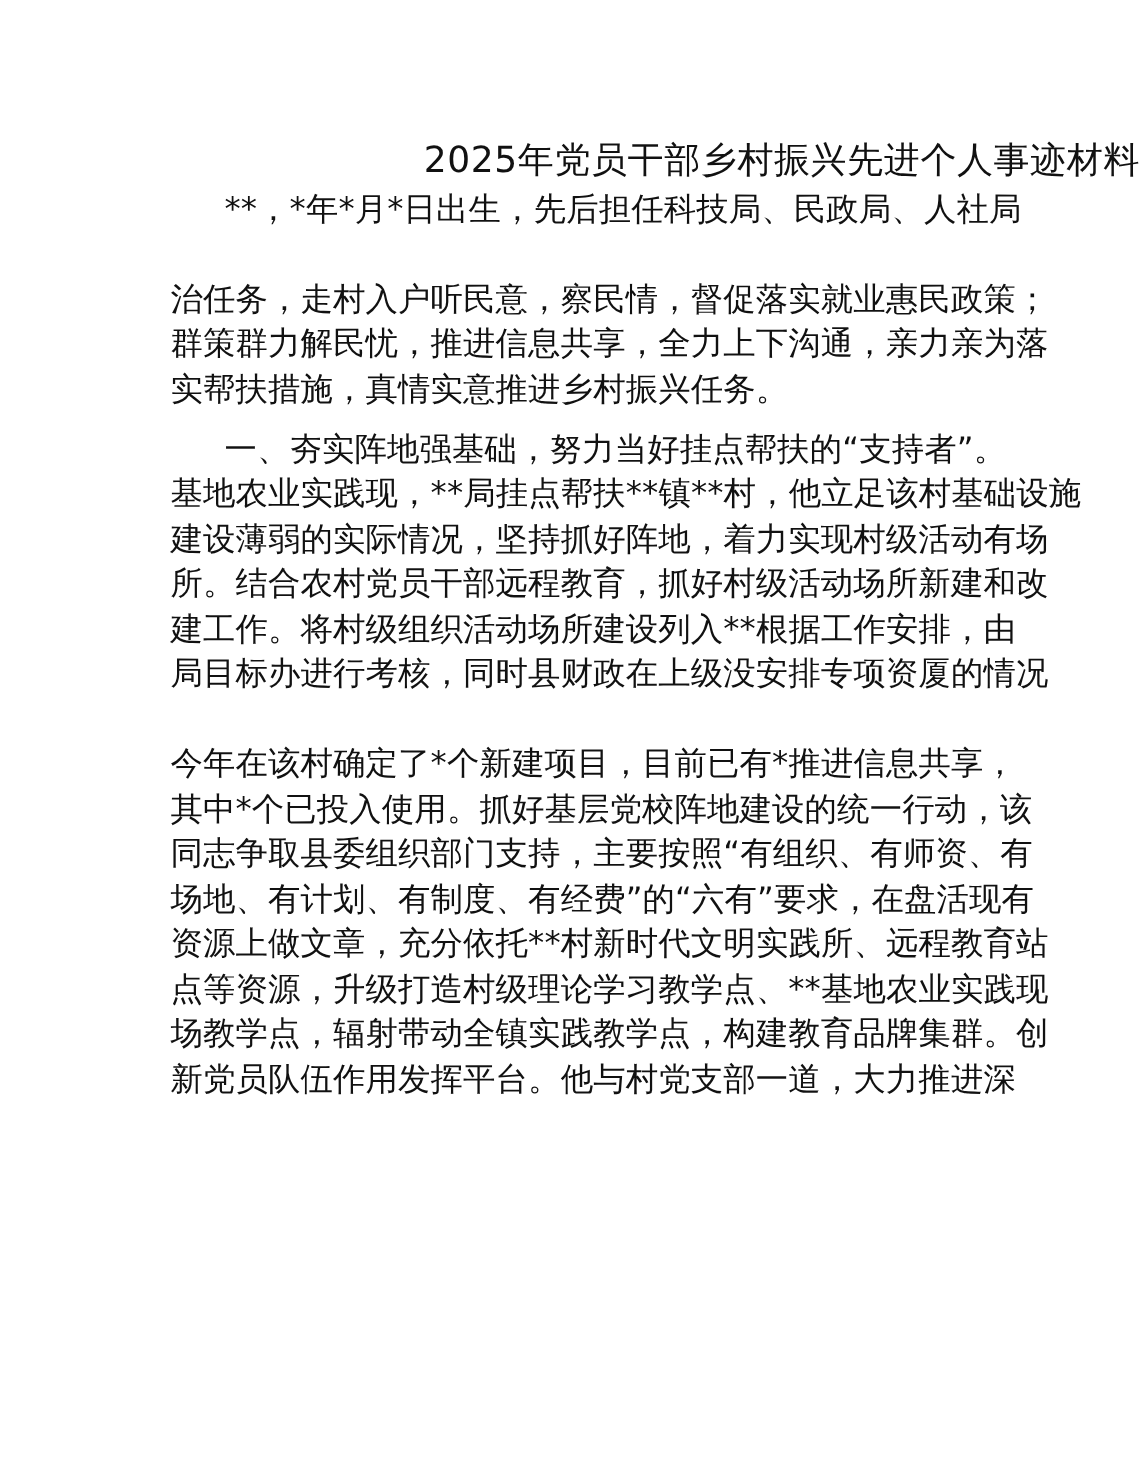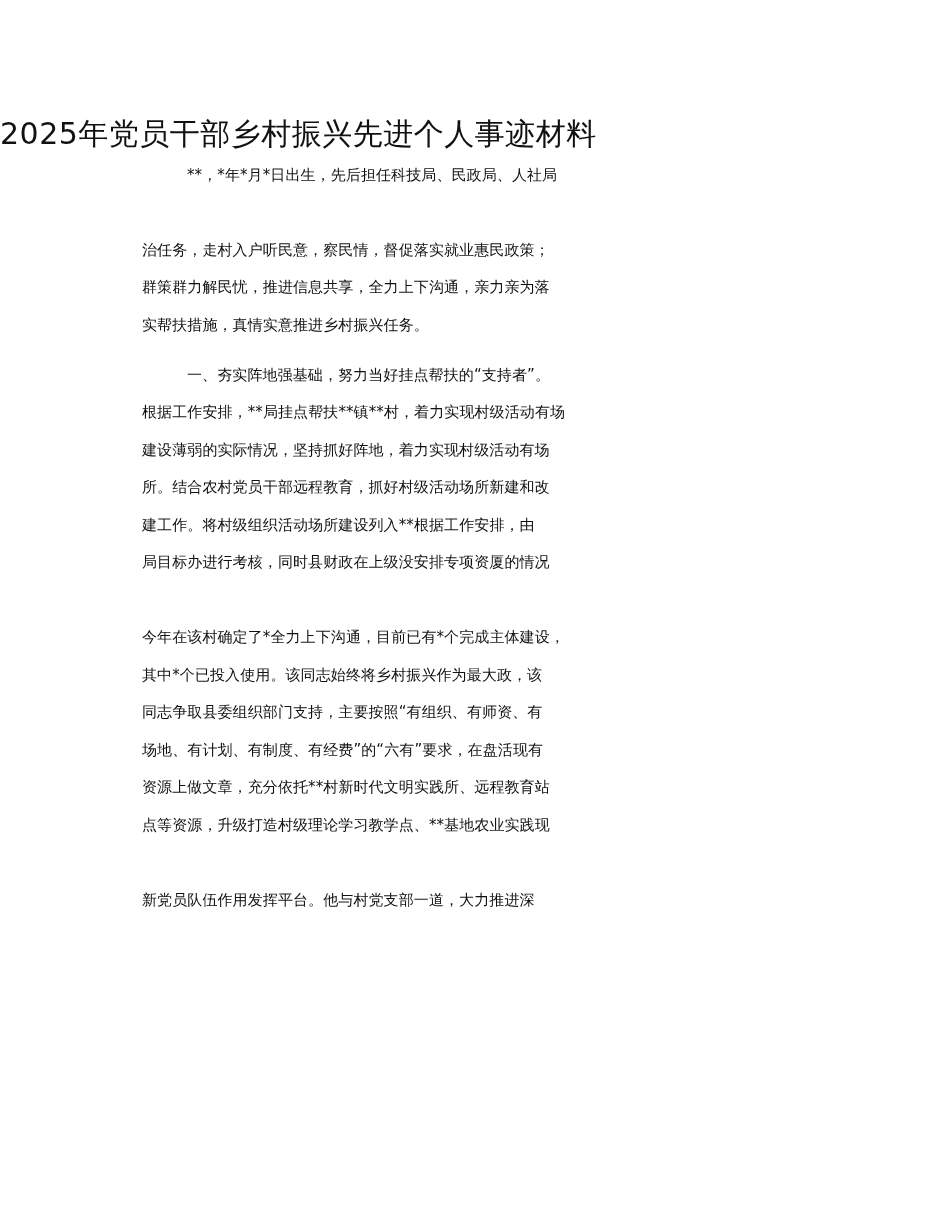--- a/index.html
+++ b/index.html
@@ -1,41 +1,42 @@
 <!DOCTYPE html>
 <html><head>
 <meta charset="utf-8">
 <style>
   html, body { margin: 0; padding: 0; background: #ffffff; }
   body { width: 950px; height: 1230px; position: relative; overflow: hidden;
          font-family: "DejaVu Sans", "Liberation Sans", sans-serif; color: #111111; }
   .page { position: absolute; left: 0; top: 0; width: 950px; height: 1230px; background: #ffffff; }
-  .title { position: absolute; left: 0; width: 950px; top: 114px; text-align: left;
+  .title { position: absolute; left: 0; width: 950px; top: 114px; text-align: right;
            font-size: 30px; line-height: 40px; letter-spacing: 0.5px; white-space: nowrap; }
-  .line { position: absolute; left: 142px; width: 680px; font-size: 15px; line-height: 30px;
+  .line { position: absolute; left: 142px; width: 680px; font-size: 27px; line-height: 30px;
           white-space: nowrap; letter-spacing: 0.1px; }
   .indent { left: 187px; }
 </style>
 </head>
 <body>
 
 <div class="page">
   <div class="title">2025年党员干部乡村振兴先进个人事迹材料</div>
 
   <div class="line indent" style="top:160px">**，*年*月*日出生，先后担任科技局、民政局、人社局</div>
   <div class="line" style="top:235px">治任务，走村入户听民意，察民情，督促落实就业惠民政策；</div>
   <div class="line" style="top:272px">群策群力解民忧，推进信息共享，全力上下沟通，亲力亲为落</div>
   <div class="line indent" style="top:360px">一、夯实阵地强基础，努力当好挂点帮扶的“支持者”。</div>
 
   <div class="line" style="top:310px">实帮扶措施，真情实意推进乡村振兴任务。</div>
-  <div class="line" style="top:397px">根据工作安排，**局挂点帮扶**镇**村，着力实现村级活动有场</div>
+  <div class="line" style="top:397px">基地农业实践现，**局挂点帮扶**镇**村，他立足该村基础设施</div>
   <div class="line" style="top:435px">建设薄弱的实际情况，坚持抓好阵地，着力实现村级活动有场</div>
   <div class="line" style="top:472px">所。结合农村党员干部远程教育，抓好村级活动场所新建和改</div>
   <div class="line" style="top:510px">建工作。将村级组织活动场所建设列入**根据工作安排，由</div>
   <div class="line" style="top:547px">局目标办进行考核，同时县财政在上级没安排专项资厦的情况</div>
-  <div class="line" style="top:622px">今年在该村确定了*全力上下沟通，目前已有*个完成主体建设，</div>
-  <div class="line" style="top:660px">其中*个已投入使用。该同志始终将乡村振兴作为最大政，该</div>
+  <div class="line" style="top:622px">今年在该村确定了*个新建项目，目前已有*推进信息共享，</div>
+  <div class="line" style="top:660px">其中*个已投入使用。抓好基层党校阵地建设的统一行动，该</div>
   <div class="line" style="top:697px">同志争取县委组织部门支持，主要按照“有组织、有师资、有</div>
   <div class="line" style="top:735px">场地、有计划、有制度、有经费”的“六有”要求，在盘活现有</div>
   <div class="line" style="top:772px">资源上做文章，充分依托**村新时代文明实践所、远程教育站</div>
   <div class="line" style="top:810px">点等资源，升级打造村级理论学习教学点、**基地农业实践现</div>
+  <div class="line" style="top:847px">场教学点，辐射带动全镇实践教学点，构建教育品牌集群。创</div>
   <div class="line" style="top:885px">新党员队伍作用发挥平台。他与村党支部一道，大力推进深</div>
 </div>
 
 </body></html>

